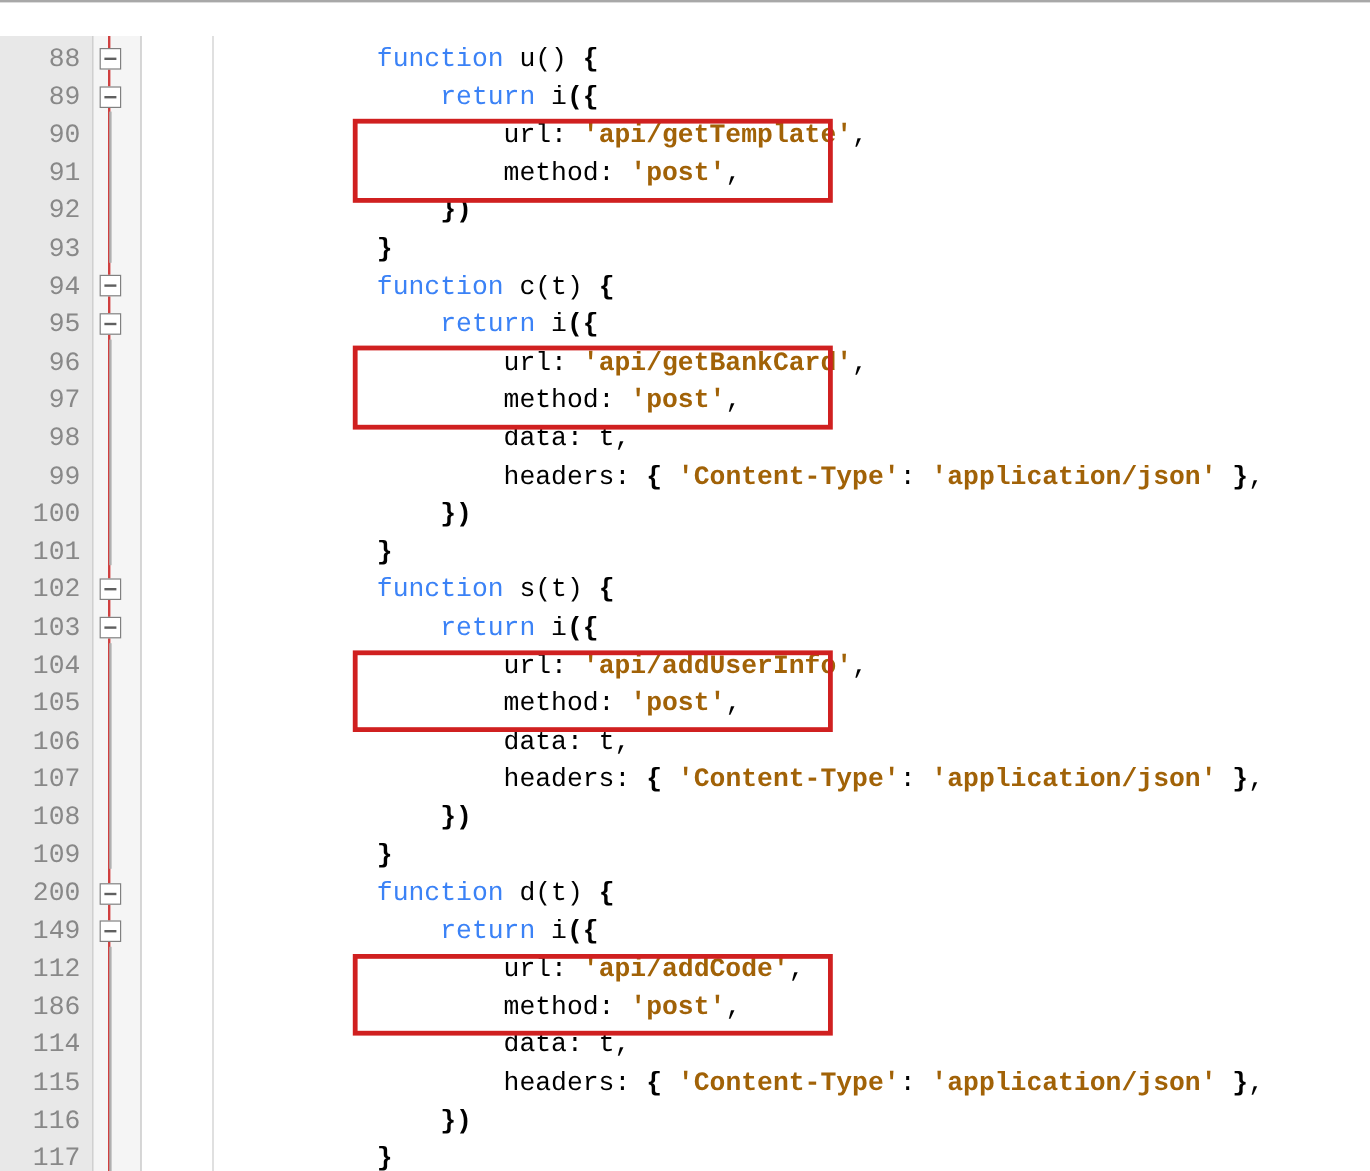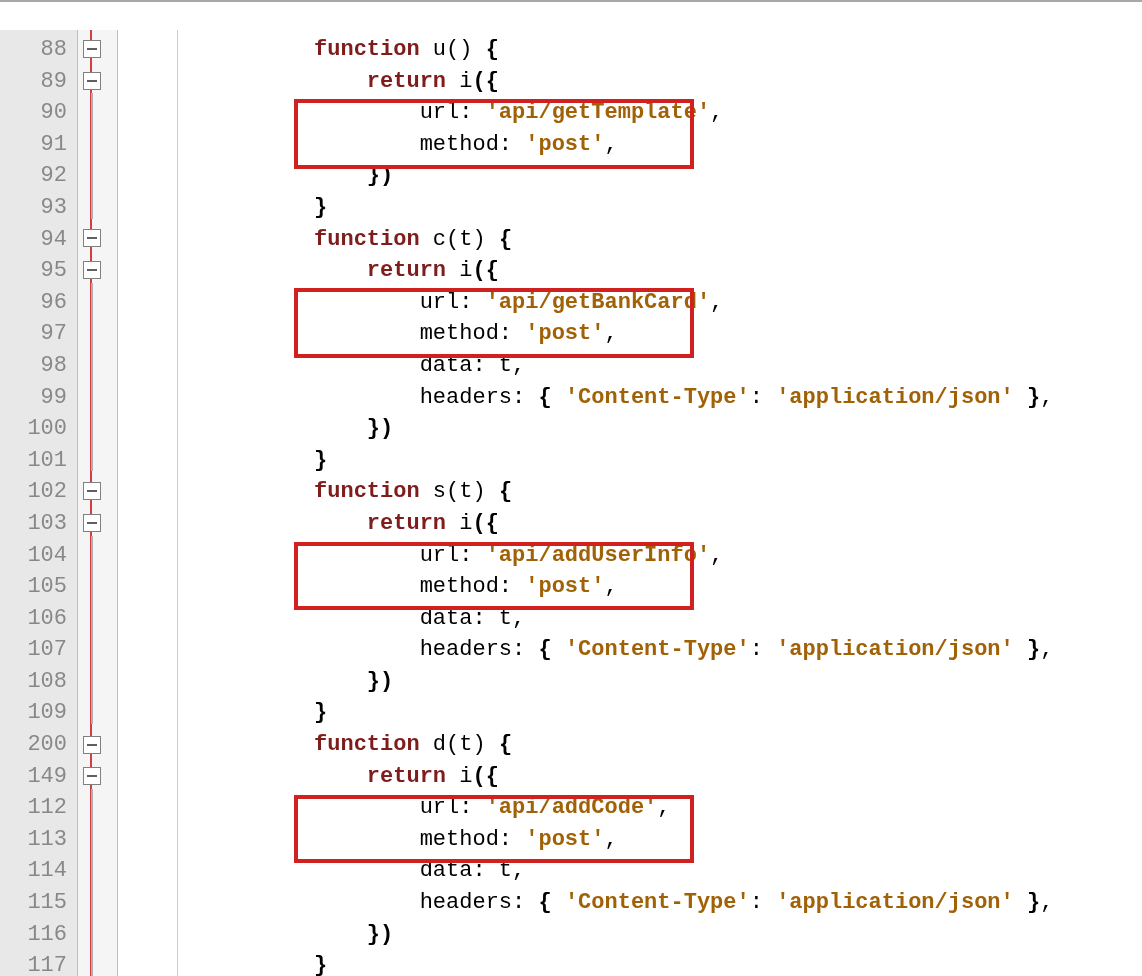--- a/index.html
+++ b/index.html
@@ -73,21 +73,21 @@
   }
   .code {
     flex: 1;
     white-space: pre;
     line-height: 31.6px;
     padding-top: 4px;
     padding-left: 4px;
     color: #000000;
     position: relative;
   }
-  .kw { font-weight: bold; color: #7f1d1d; }
+  .kw { font-weight: normal; color: #3b82f6; }
   .str { color: #a16207; font-weight: bold; }
   .brace { font-weight: bold; color: #000000; }
   .plain { color: #000000; }
   .ident { color: #000000; }
 
   .highlight-box {
     position: absolute;
     border: 4px solid #d02020;
     pointer-events: none;
   }
@@ -115,21 +115,21 @@
       <div class="gutter-line">103</div>
       <div class="gutter-line">104</div>
       <div class="gutter-line">105</div>
       <div class="gutter-line">106</div>
       <div class="gutter-line">107</div>
       <div class="gutter-line">108</div>
       <div class="gutter-line">109</div>
       <div class="gutter-line">200</div>
       <div class="gutter-line">149</div>
       <div class="gutter-line">112</div>
-      <div class="gutter-line">113</div>
+      <div class="gutter-line">186</div>
       <div class="gutter-line">114</div>
       <div class="gutter-line">115</div>
       <div class="gutter-line">116</div>
       <div class="gutter-line">117</div>
     </div>
   <div class="fold-col" id="foldcol">
     <div class="fold-line-vert"></div>
   <div class="fold-box" style="top: 10px;"></div>
       <div class="fold-box" style="top: 42px;"></div>
       <div class="fold-box" style="top: 199px;"></div>

